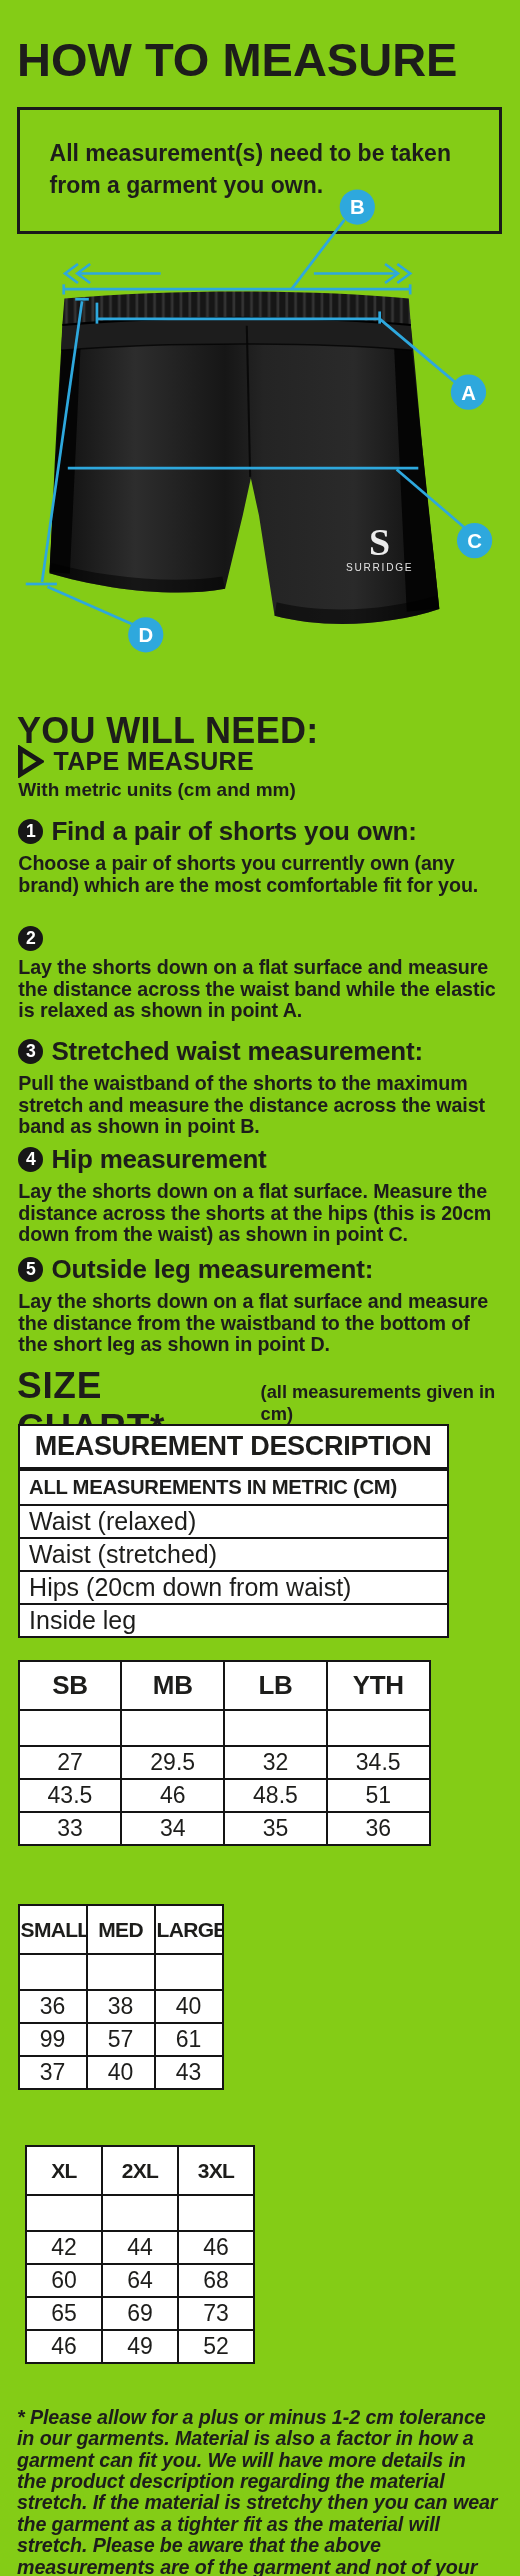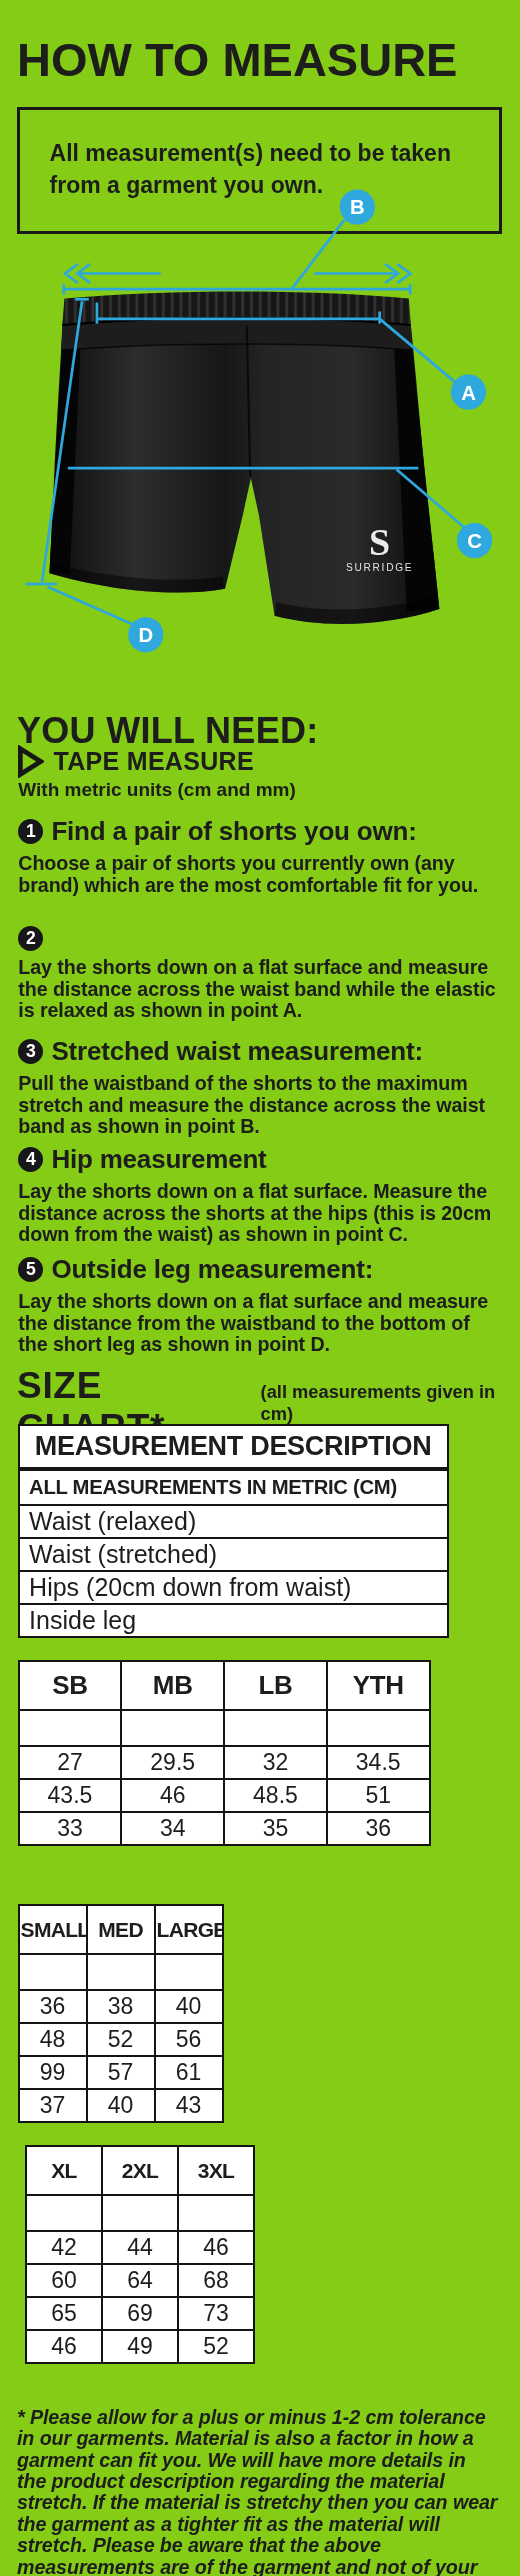--- a/index.html
+++ b/index.html
@@ -293,25 +293,20 @@
           <td></td>
           <td></td>
           <td></td>
         </tr>
         <tr>
           <td>36</td>
           <td>38</td>
           <td>40</td>
         </tr>
         <tr>
-          <td>48</td>
-          <td>52</td>
-          <td>56</td>
-        </tr>
-        <tr>
           <td>99</td>
           <td>57</td>
           <td>61</td>
         </tr>
         <tr>
           <td>37</td>
           <td>40</td>
           <td>43</td>
         </tr>
       </tbody>

